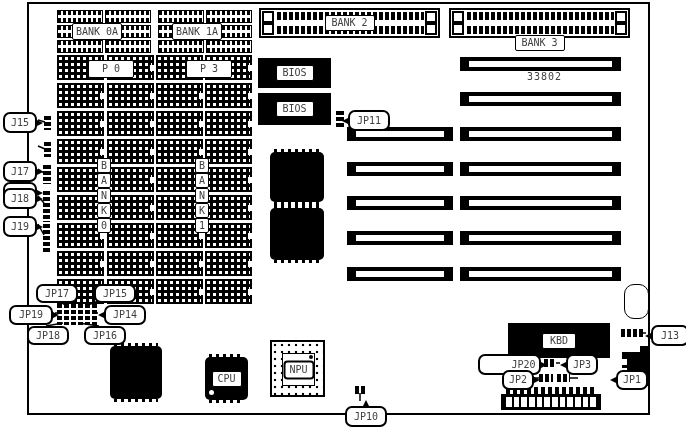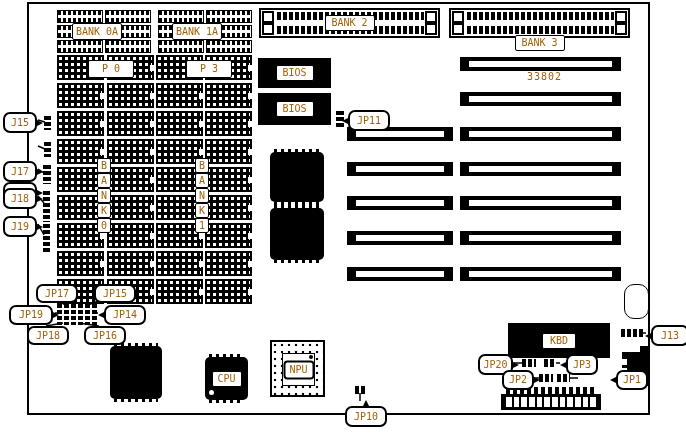--- a/index.html
+++ b/index.html
@@ -1,17 +1,17 @@
 <!DOCTYPE html>
 <html><head>
 <meta charset="utf-8">
 <style>
   html,body{margin:0;padding:0;background:#fff;}
   #stage{position:relative;width:686px;height:434px;background:#fff;overflow:hidden;
-         font-family:"DejaVu Sans Mono",monospace;color:#a16207;}
+         font-family:"DejaVu Sans Mono",monospace;color:#404040;}
   .abs{position:absolute;}
   .board{border:2px solid #000;background:#fff;}
   
   .lbox{background:#fff;border:1px solid #000;border-radius:2px;
         display:flex;align-items:center;justify-content:center;
         font-size:10px;line-height:1;white-space:nowrap;z-index:6;}
   
   .callout{background:#fff;border:2px solid #000;border-radius:7px;
         display:flex;align-items:center;justify-content:center;
         font-size:10px;line-height:1;white-space:nowrap;z-index:8;}
@@ -277,21 +277,21 @@
       <div class="abs callout" style="left: 3px; top: 188px; width: 30px; height: 17px;">J18<span class="tail tail-r"></span></div>
       <div class="abs callout" style="left: 3px; top: 216px; width: 30px; height: 17px;">J19<span class="tail tail-r"></span></div>
       <div class="abs callout" style="left: 36px; top: 284px; width: 38px; height: 15px;">JP17</div>
       <div class="abs callout" style="left: 94px; top: 284px; width: 38px; height: 15px;">JP15</div>
       <div class="abs callout" style="left: 9px; top: 305px; width: 40px; height: 16px;">JP19<span class="tail tail-r"></span></div>
       <div class="abs callout" style="left: 104px; top: 305px; width: 38px; height: 16px; text-align: center;">JP14<span class="tail tail-l"></span></div>
       <div class="abs callout" style="left: 27px; top: 326px; width: 38px; height: 15px;">JP18</div>
       <div class="abs callout" style="left: 84px; top: 326px; width: 38px; height: 15px;">JP16</div>
       <div class="abs callout" style="left: 348px; top: 110px; width: 38px; height: 17px;">JP11<span class="tail tail-l"></span></div>
       <div class="abs callout" style="left: 651px; top: 325px; width: 34px; height: 17px;">J13<span class="tail tail-l"></span></div>
-      <div class="abs callout" style="left: 478px; top: 354px; width: 31px; height: 17px;">JP20<span class="tail tail-r"></span></div>
+      <div class="abs callout" style="left: 478px; top: 354px; width: 31px; height: 17px; padding-left: 28px;">JP20<span class="tail tail-r"></span></div>
       <div class="abs callout" style="left: 566px; top: 354px; width: 28px; height: 17px;">JP3<span class="tail tail-l"></span></div>
       <div class="abs callout" style="left: 502px; top: 370px; width: 28px; height: 16px;">JP2<span class="tail tail-r"></span></div>
       <div class="abs callout" style="left: 584px; top: 370px; width: 28px; height: 16px; margin-left: 32px;">JP1<span class="tail tail-l"></span></div>
       <div class="abs callout" style="left: 345px; top: 406px; width: 38px; height: 17px;">JP10<span class="tail tail-u"></span></div>
     </div>
 
   <svg class="lines" width="686" height="434">
     <g stroke="#000" stroke-width="1.5" fill="none">
       <line x1="38" y1="120" x2="45" y2="122"></line>
       <line x1="38" y1="146" x2="45" y2="149"></line>

